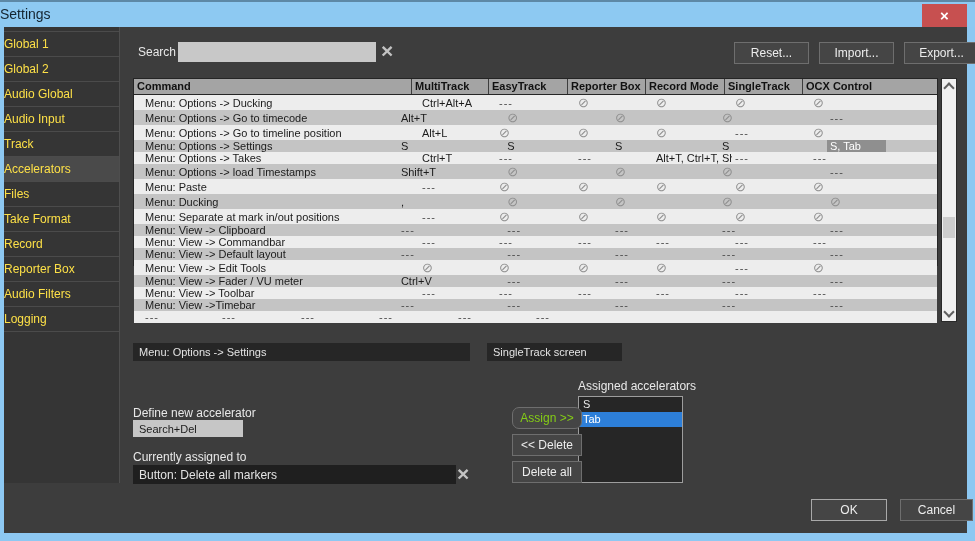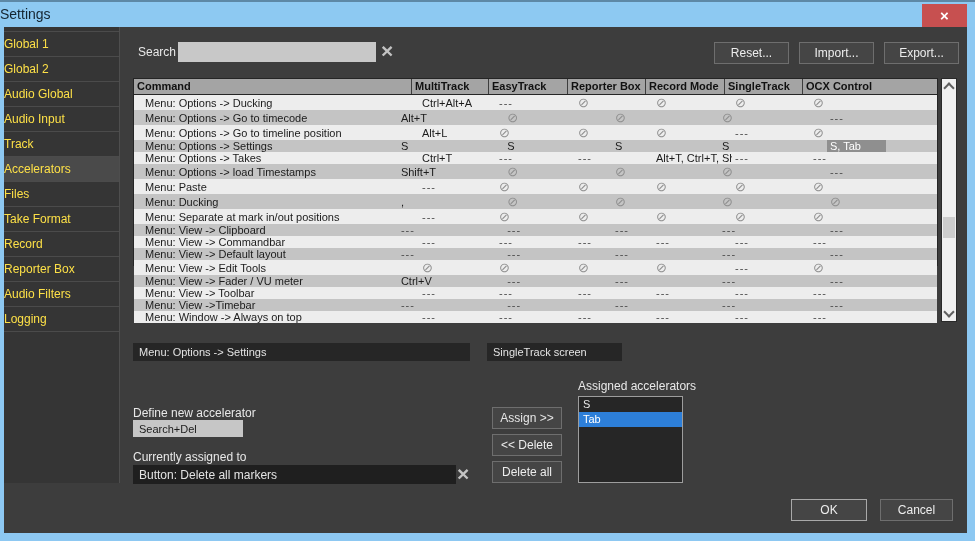--- a/index.html
+++ b/index.html
@@ -19,23 +19,23 @@
   
   .sidebar{position:absolute;left:0;top:0;width:116px;height:456px;background:#353535;border-right:1px solid #4e4e4e;box-sizing:border-box;padding-top:4px;}
   .side-item{height:24px;line-height:24px;text-align:left;font-size:12px;color:#fde047;border-bottom:1px solid #4b4b4b;cursor:default;}
   .side-item:first-child{border-top:1px solid #4b4b4b;}
   .side-item.selected{background:#4a4a4a;}
   
   .lbl{position:absolute;font-size:12px;color:#e8e8e8;}
   .search-input{position:absolute;left:174px;top:15px;width:198px;height:20px;background:#c8c8c8;border:none;box-sizing:border-box;font-size:12px;padding:0 5px;color:#222;font-family:"Liberation Sans",sans-serif;}
   .x-icon{color:#c3c3c3;font-size:21px;font-weight:bold;line-height:20px;cursor:default;}
   .btn{position:absolute;background:#454545;border:1px solid #6e6e6e;color:#ededed;font-size:12px;
-    display:flex;align-items:center;justify-content:center;box-sizing:border-box;font-family:"Liberation Sans",sans-serif;cursor:default;}
+    display:flex;align-items:center;justify-content:center;box-sizing:border-box;font-family:"Liberation Sans",sans-serif;cursor:default;margin-left:20px;}
   .btn.focus{border-color:#a9a9a9;}
-  .btn.disabled{color:#e5e5e5;}
+  .btn.disabled{color:#84cc16;border-radius:7px;}
   
   .table{position:absolute;left:129px;top:51px;width:805px;height:188px;border:1px solid #252525;box-sizing:border-box;background:#ededed;}
   .thead{display:flex;height:16px;background:#a4a4a4;border-bottom:1px solid #252525;box-sizing:border-box;}
   .hcell{font-size:11px;font-weight:bold;color:#111;padding:1px 0 0 3px;box-sizing:border-box;overflow:hidden;white-space:nowrap;border-left:1px solid #3d3d3d;}
   .hcell:first-child{border-left:none;}
   .tbody{display:flex;flex-direction:column;height:226px;}
   .trow{display:flex;flex:1;background:#ededed;align-items:center;padding-left:8px;}
   .trow.alt{background:#c4c4c4;gap:48px;}
   .tcell{font-size:11px;color:#1b1b1b;padding-left:3px;box-sizing:border-box;overflow:hidden;white-space:nowrap;height:100%;display:flex;align-items:center;}
   .c0{width:277px;} .c1{width:77px;} .c2{width:79px;} .c3{width:78px;} .c4{width:79px;} .c5{width:78px;} .c6{width:137px;flex:1;}
@@ -242,21 +242,20 @@
           <div class="trow alt">
             <div class="tcell c0">Menu: View -&gt;Timebar</div>
             <div class="tcell c1 dash">---</div>
             <div class="tcell c2 dash">---</div>
             <div class="tcell c3 dash">---</div>
             <div class="tcell c4 dash">---</div>
             <div class="tcell c5 dash">---</div>
             <div class="tcell c6 dash">---</div>
           </div>
           <div class="trow">
-            <div class="tcell c0">Menu: Window -&gt; Always on top</div>
             <div class="tcell c1 dash">---</div>
             <div class="tcell c2 dash">---</div>
             <div class="tcell c3 dash">---</div>
             <div class="tcell c4 dash">---</div>
             <div class="tcell c5 dash">---</div>
             <div class="tcell c6 dash">---</div>
           </div>
         </div>
     </div>
 

